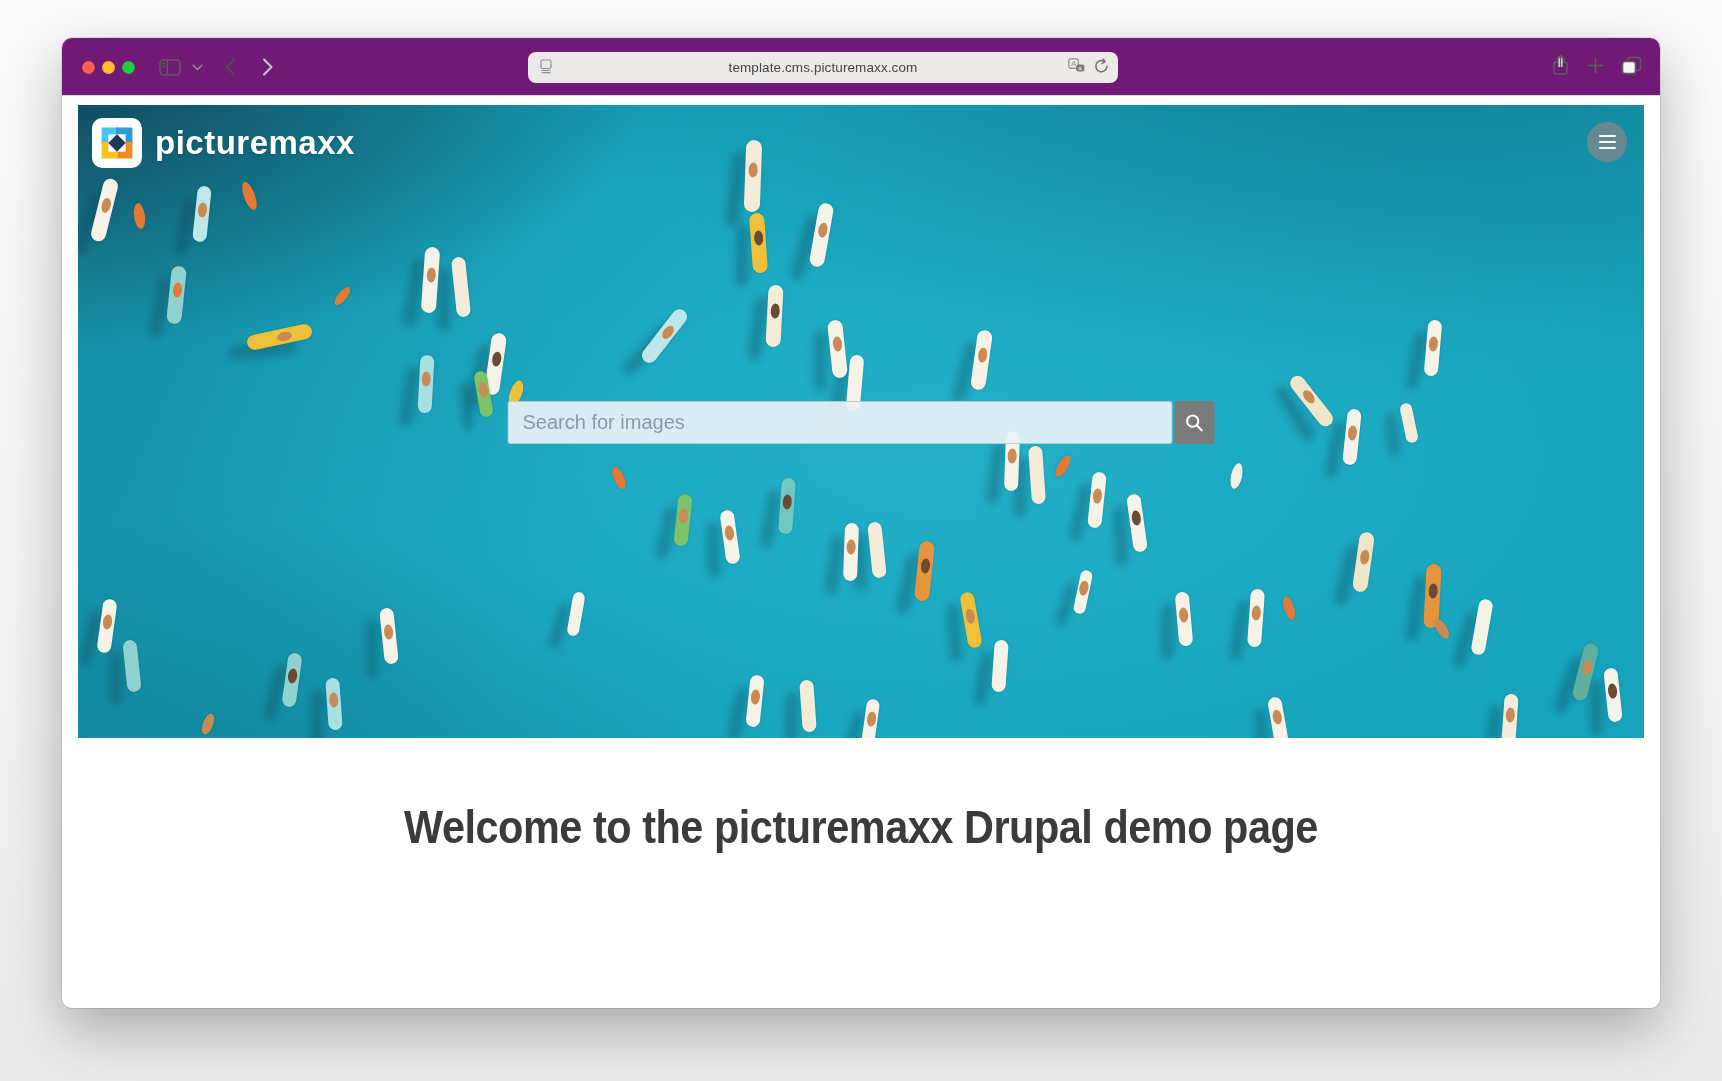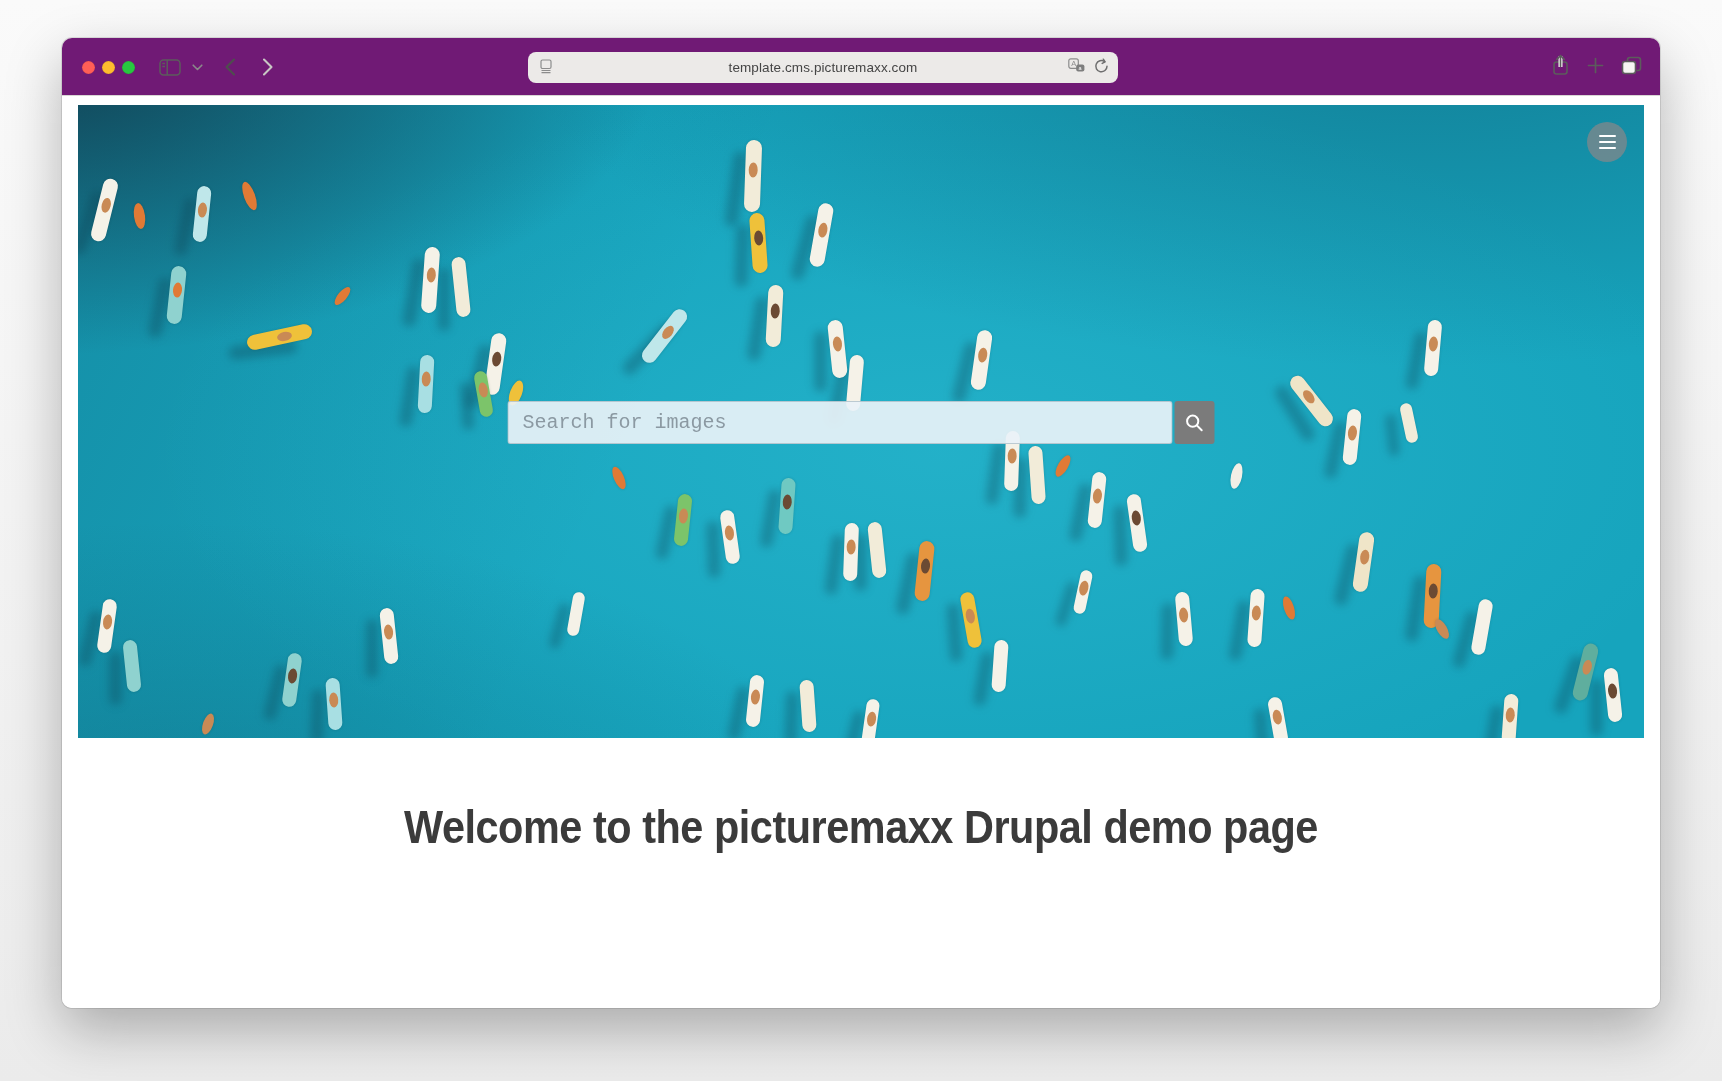--- a/index.html
+++ b/index.html
@@ -60,21 +60,21 @@
     display:flex; flex-direction:column; align-items:center; justify-content:center;
     gap:3.5px; cursor:pointer; }
   .menu-btn i { display:block; width:17px; height:2.6px; background:#fff;
     border-radius:2px; }
 
   .searchwrap { position:absolute; left:50%; top:296px; transform:translateX(-50%);
     z-index:5; display:flex; width:707px; height:43px; }
   .search-input { flex:1; height:43px; background:rgba(233,242,247,.92);
     border:1px solid rgba(150,168,178,.55); border-radius:3px;
     font-size:20px; color:#3f4f58; padding:0 14px;
-    font-family:Liberation Mono, monospace; outline:none; }
+    font-family:Liberation Sans, sans-serif; outline:none; }
   .search-input::placeholder { color:#8b99a2; }
   .search-btn { width:40px; height:43px; margin-left:2px; background:#7b7b7b;
     border:none; border-radius:3px; display:flex; align-items:center;
     justify-content:center; cursor:pointer; }
 
   h1.page-title { margin-top:62px; text-align:center; font-size:46px;
     font-weight:700; color:#3b3b3b; letter-spacing:-.5px;
     transform:scaleX(.9); }
 </style>
 </head>
@@ -165,20 +165,31 @@
           <rect x="1.5" y="5.5" width="13" height="12" rx="2.5" stroke="#5c5c5c" stroke-width="1.6" fill="#f6f5f3"></rect>
         </svg>
       </span>
     </div>
   </div>
 
   <div class="content">
 
     <div class="hero">
 
+      <div class="logo">
+        <svg width="50" height="50" viewBox="0 0 52 52">
+          <rect width="52" height="52" rx="11" fill="#fdfdfd"></rect>
+          <path d="M10 10 h17 v7 h-10 v10 h-7 z" fill="#45c6f2"></path>
+          <path d="M25 10 h17 v17 h-7 v-10 h-10 z" fill="#2e9ad8"></path>
+          <path d="M35 25 h7 v17 h-17 v-7 h10 z" fill="#f08c1e"></path>
+          <path d="M10 25 h7 v10 h10 v7 h-17 z" fill="#f8c21c"></path>
+          <path d="M26 17 L35 26 L26 35 L17 26 z" fill="#1c3a55"></path>
+        </svg>
+        <span class="logo-word">picturemaxx</span>
+      </div>
 
       <div class="menu-btn">
         <i></i>
           <i></i>
           <i></i>
       </div>
 
       <div class="searchwrap">
         <input class="search-input" type="text" placeholder="Search for images" style="">
         <button class="search-btn">

